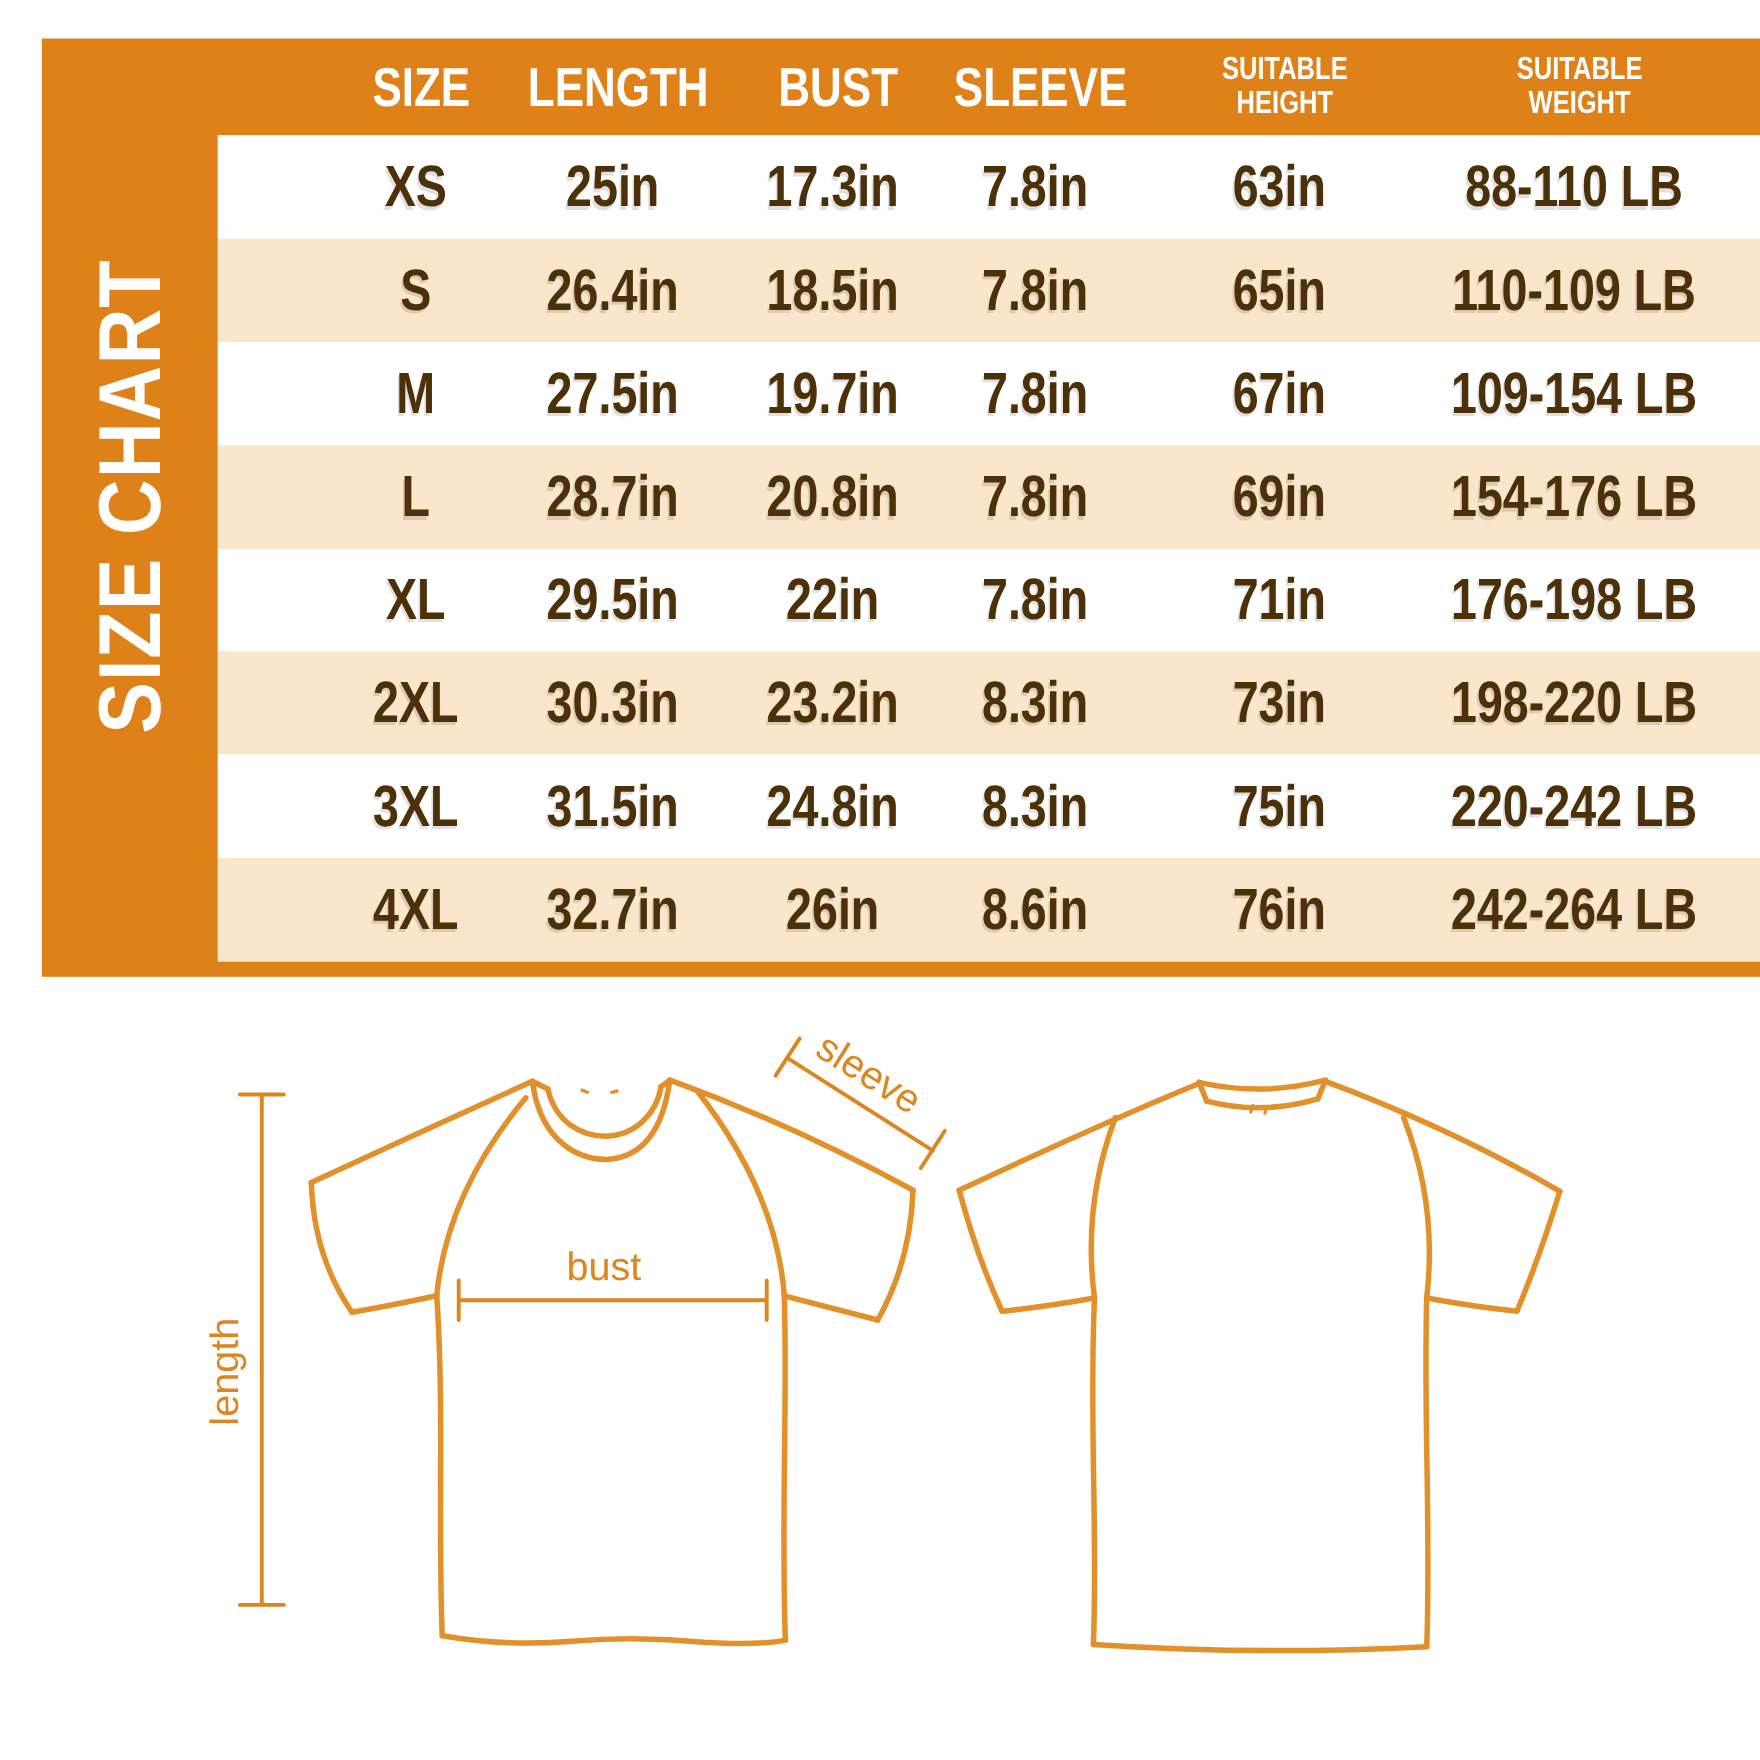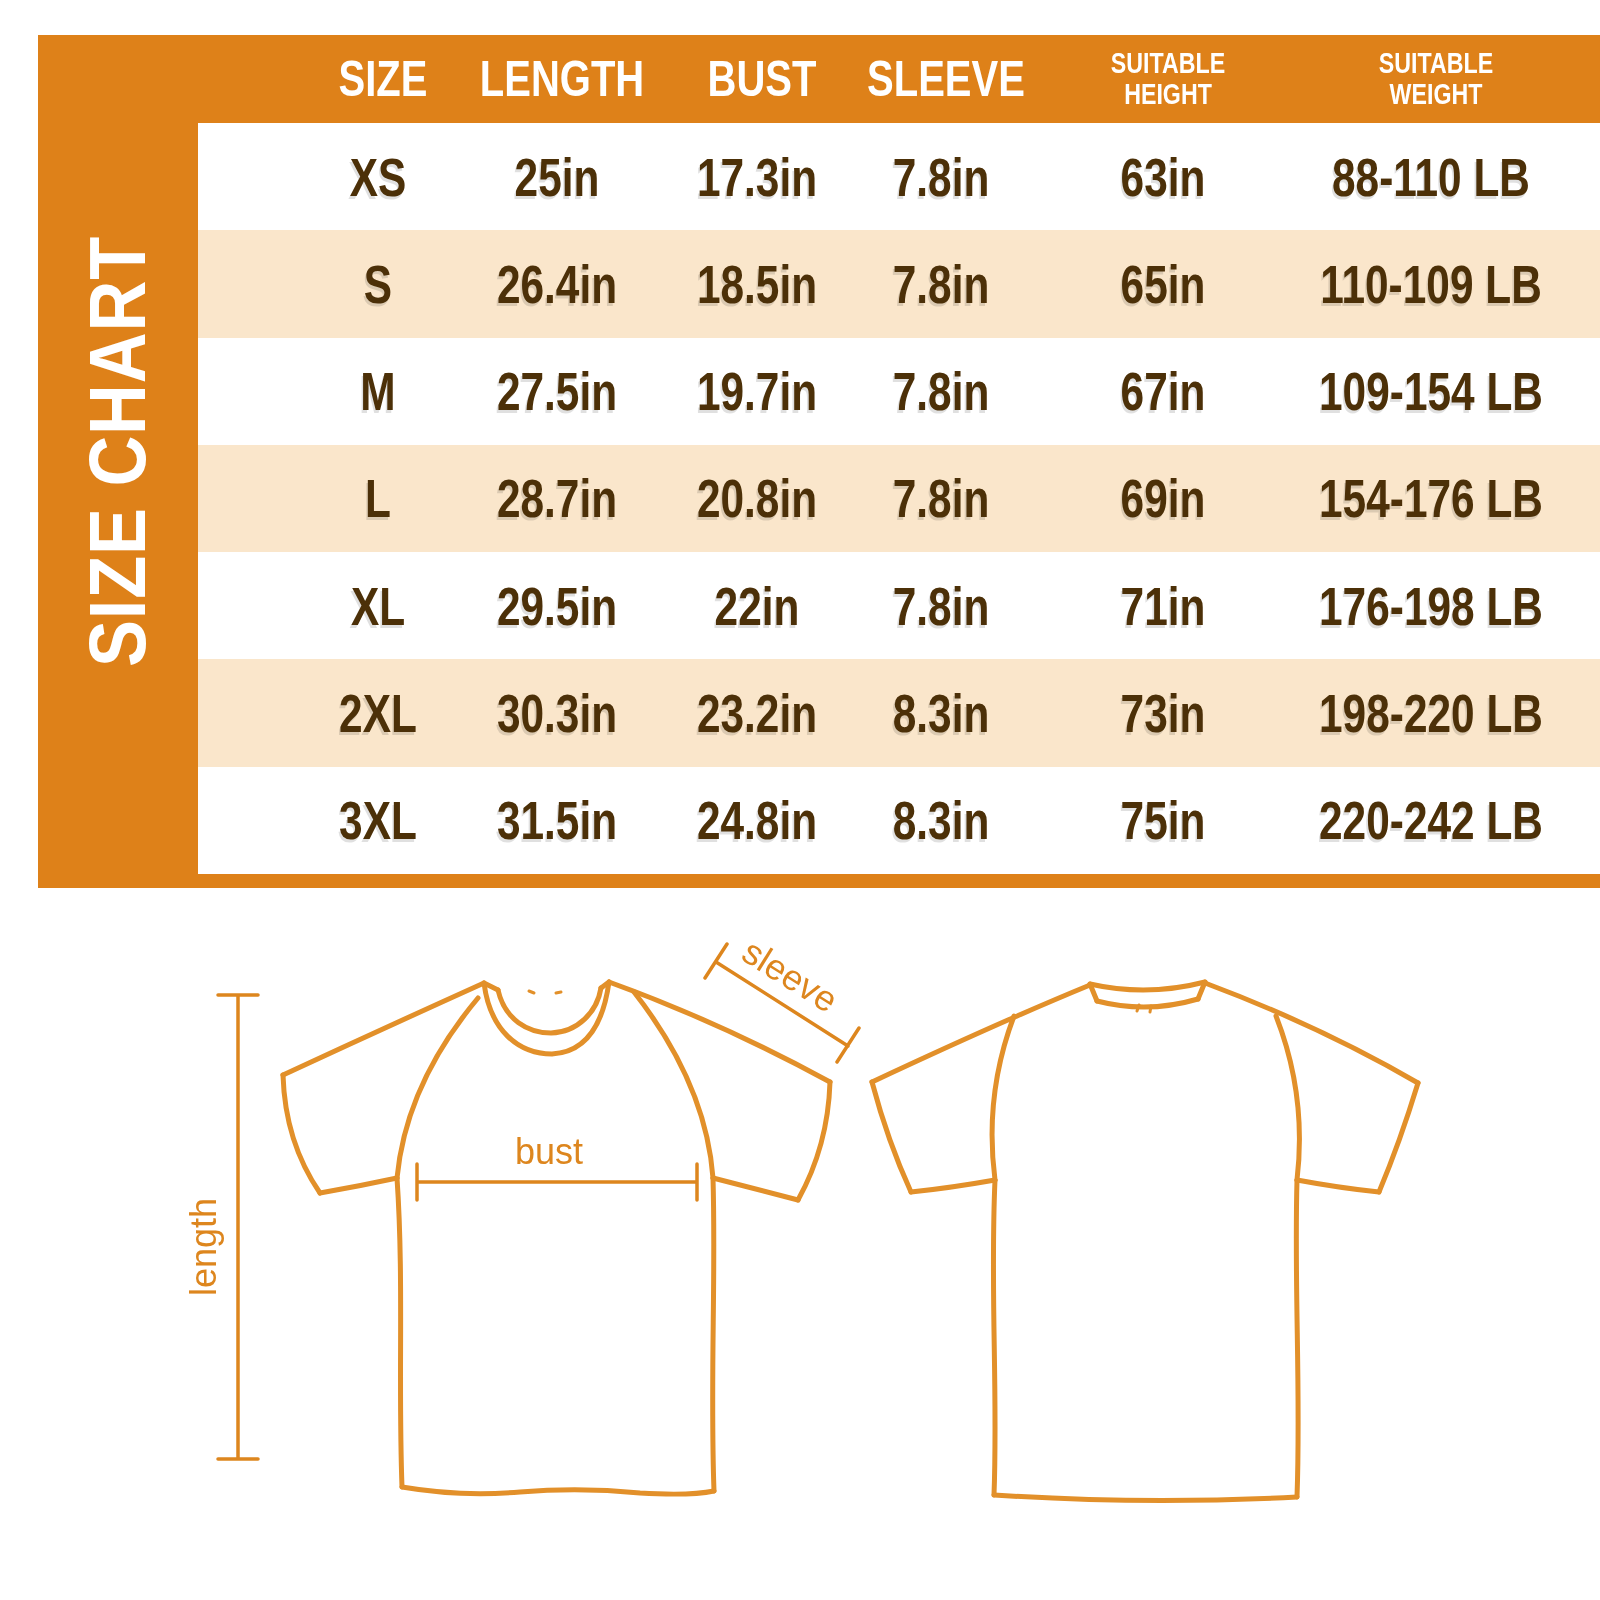--- a/index.html
+++ b/index.html
@@ -123,20 +123,28 @@
 
     <div class="row">
       <span class="cell c0">3XL</span>
       <span class="cell c1">31.5in</span>
       <span class="cell c2">24.8in</span>
       <span class="cell c3">8.3in</span>
       <span class="cell c4">75in</span>
       <span class="cell c5">220-242 LB</span>
     </div>
 
+    <div class="row alt">
+      <span class="cell c0">4XL</span>
+      <span class="cell c1">32.7in</span>
+      <span class="cell c2">26in</span>
+      <span class="cell c3">8.6in</span>
+      <span class="cell c4">76in</span>
+      <span class="cell c5">242-264 LB</span>
+    </div>
 
   </div>
   </div>
 
   <svg class="diagram-svg" viewBox="150 900 1400 700" fill="none" stroke-linecap="round" stroke-linejoin="round">
 
     <g stroke="#E2902A" stroke-width="5">
       <path d="M 484,983 C 490,1030 518,1054 552,1054 C 590,1052 604,1018 609,982"></path>
       <path d="M 498,990 C 505,1020 528,1033 551,1033 C 578,1032 597,1012 601,988"></path>
       <path d="M 484,983 Q 492,987 498,990"></path>

